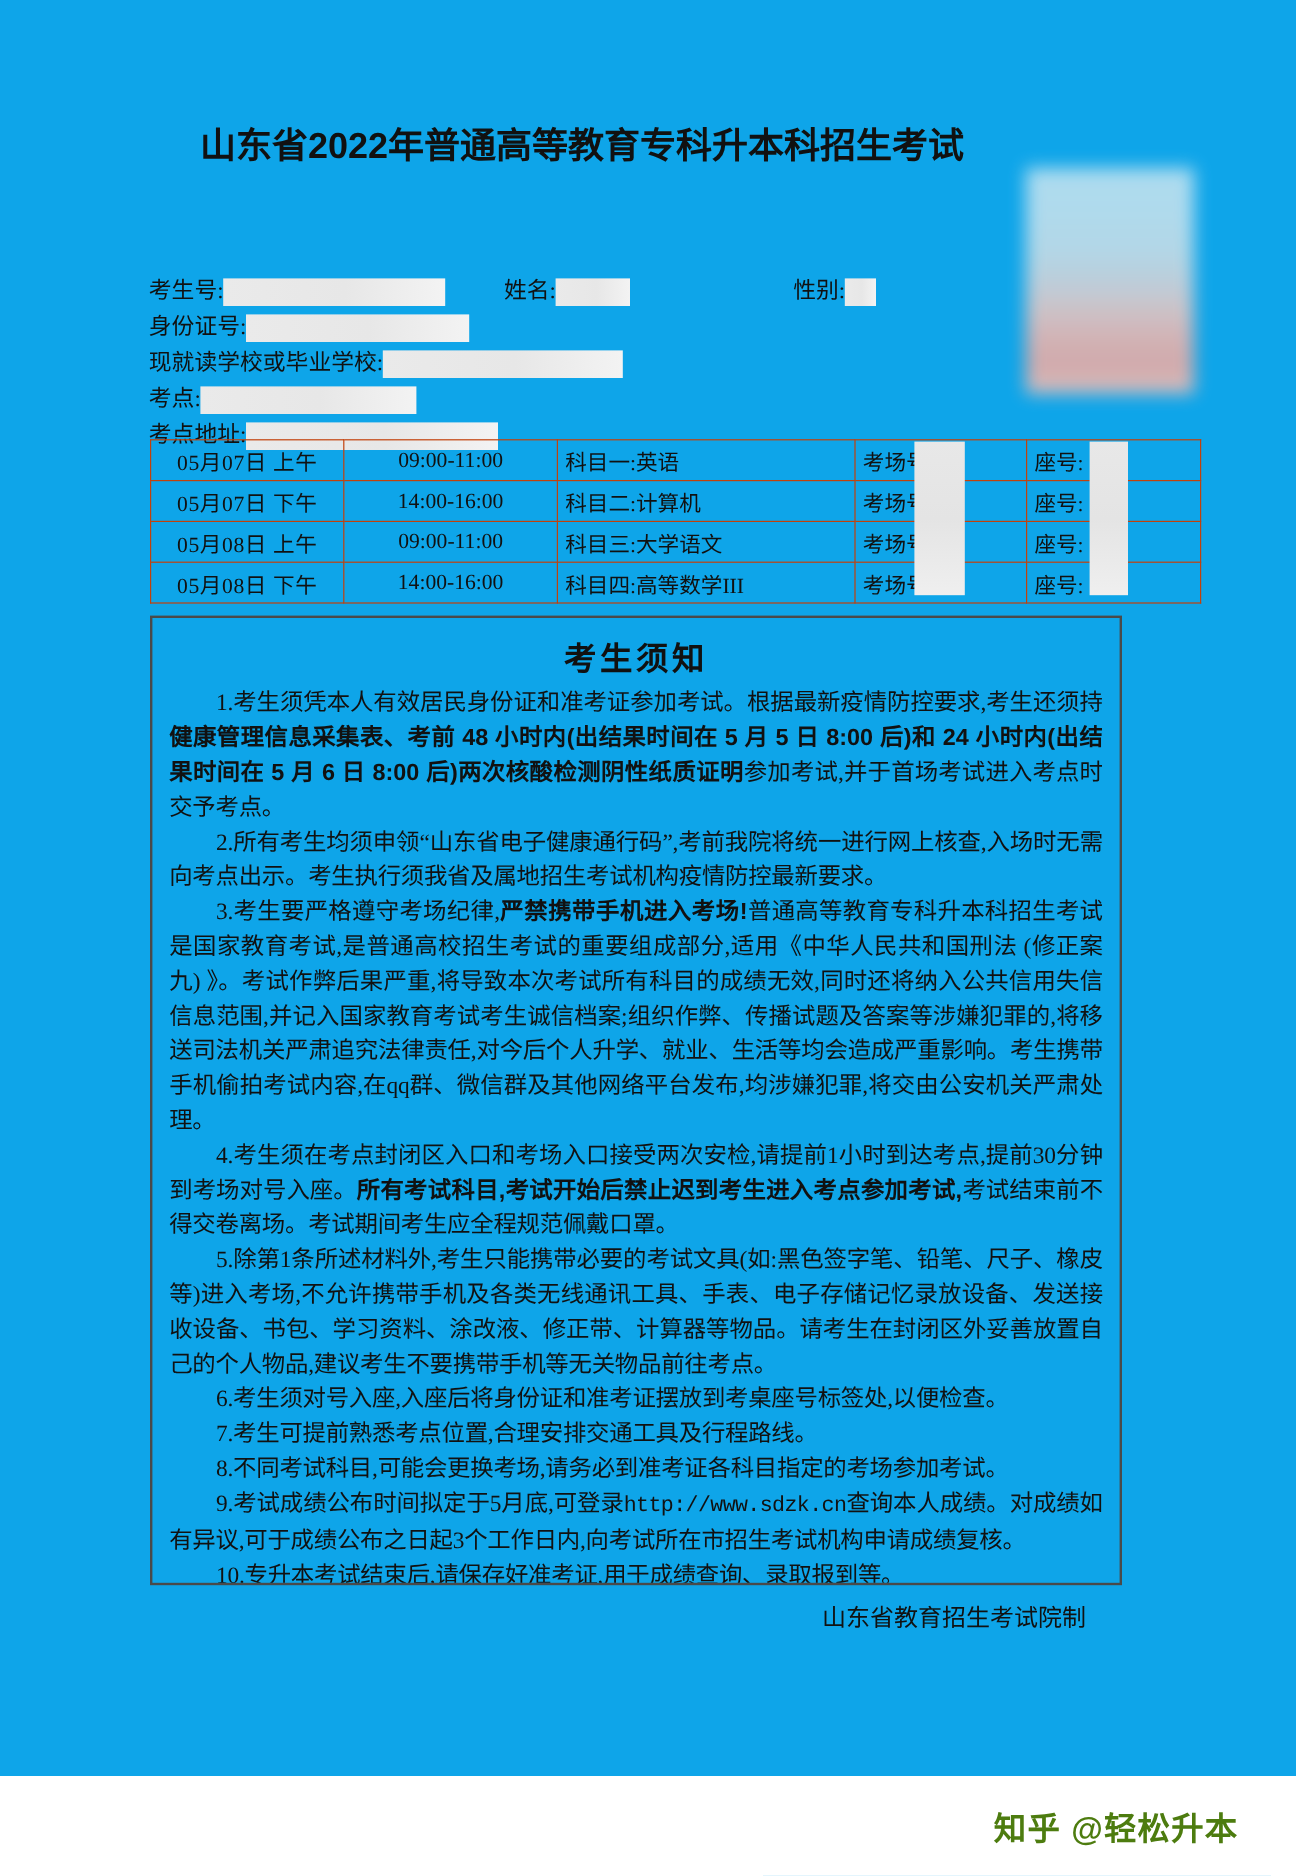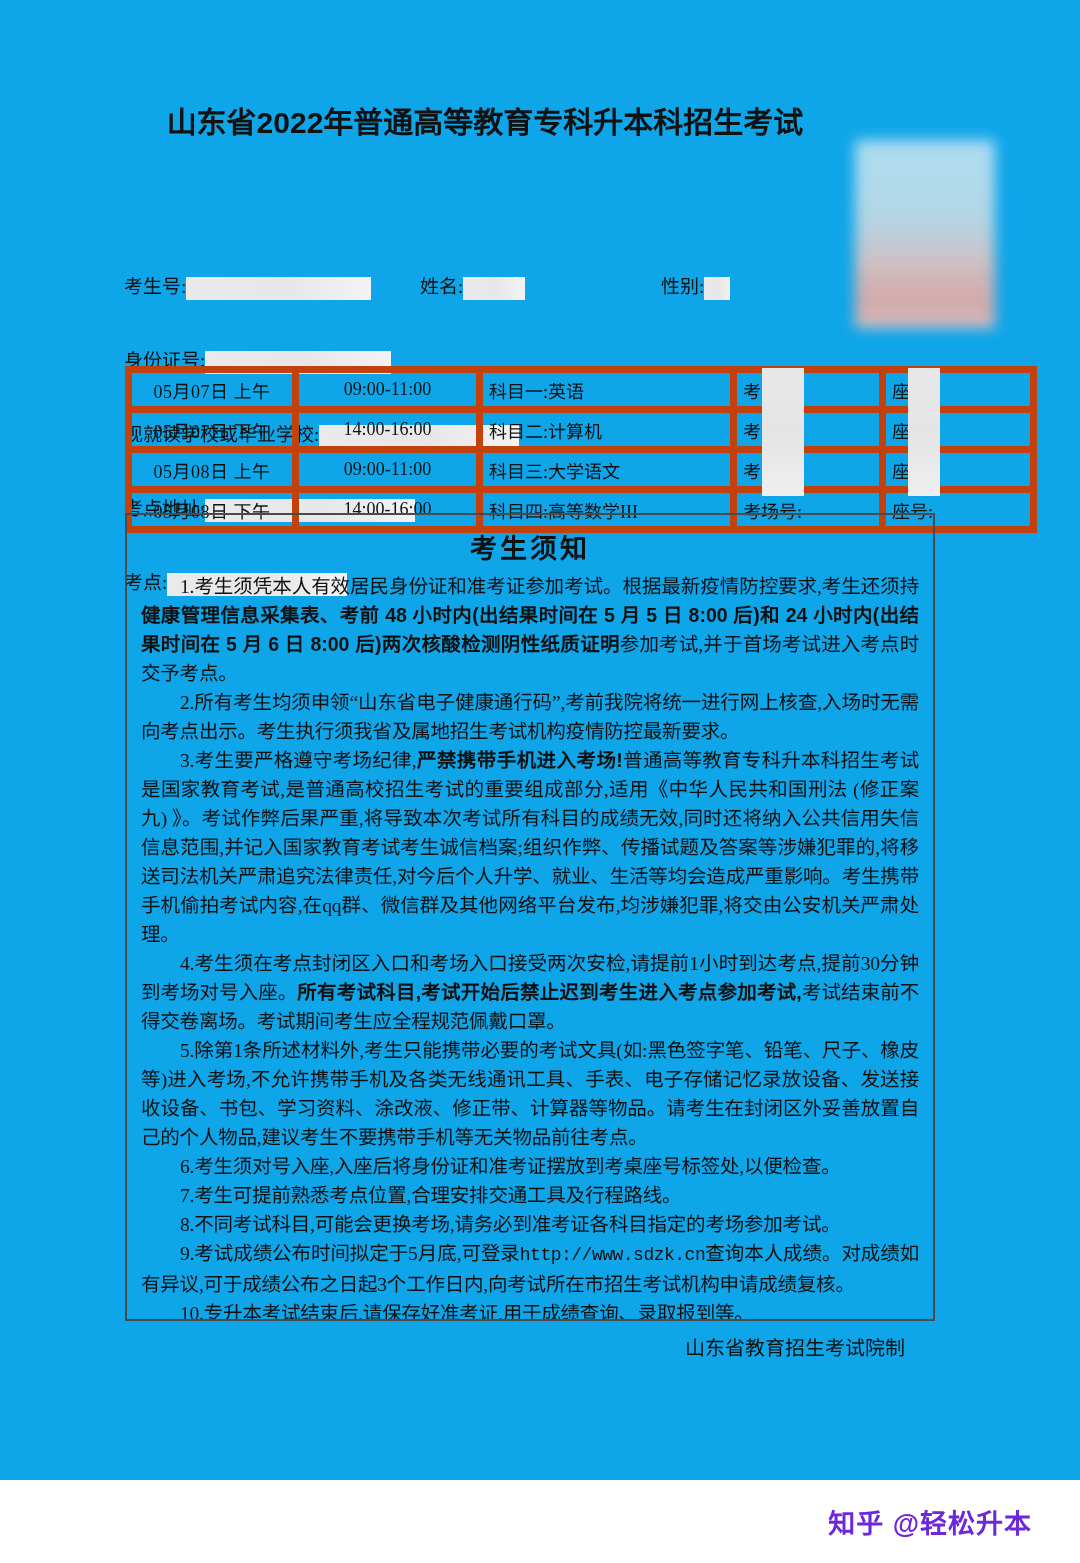--- a/index.html
+++ b/index.html
@@ -85,21 +85,20 @@
     left: 124px;
     top: 228px;
     width: 760px;
     font-size: 19px;
     line-height: 30px;
   }
   .frow {
     position: relative;
     height: 30px;
     white-space: nowrap;
-    margin-top: 44px;
   }
   .flabel { display: inline-block; }
   .redact {
     display: inline-block;
     vertical-align: middle;
     height: 23px;
     background: #e9e9e9;
     background: linear-gradient(90deg,#eaeaea 0%, #e7e7e7 55%, #f3f3f3 100%);
   }
   .inline-field { position: absolute; top: 0; }
@@ -108,21 +107,21 @@
   #schedule {
     position: absolute;
     left: 125px;
     top: 366px;
     width: 810px;
     border-collapse: collapse;
     table-layout: fixed;
     font-size: 18px;
   }
   #schedule td {
-    border: 7px solid #c2410c;
+    border: 1px solid #c2410c;
     height: 33px;
     padding: 0 6px;
     vertical-align: middle;
     position: relative;
   }
   .c-date   { width: 148px; text-align: center; letter-spacing: 0.5px; }
   .c-time   { width: 165px; text-align: center; font-family: "Liberation Serif", serif; }
   .c-sub    { width: 235px; text-align: left; padding-left: 10px; }
   .c-room   { width: 130px; text-align: left; padding-left: 10px; }
   .c-seat   { width: 132px; text-align: left; padding-left: 28px; }
@@ -196,21 +195,21 @@
     height: 83px;
     background: #ffffff;
   }
   #wm {
     position: absolute;
     right: 48px;
     top: 1502px;
     font-family: "Liberation Sans", "DejaVu Sans", sans-serif;
     font-size: 27px;
     font-weight: 700;
-    color: #6d28d9;
+    color: #4d7c0f;
     letter-spacing: 1px;
     white-space: nowrap;
   }
 </style>
 </head>
 <body>
 
 <div id="sheet">
 
   <div class="title-wrap">
@@ -234,25 +233,25 @@
 
     <div class="frow">
       <span class="flabel">身份证号:</span><span class="redact" style="width:186px"></span>
     </div>
 
     <div class="frow">
       <span class="flabel">现就读学校或毕业学校:</span><span class="redact" style="width:200px"></span>
     </div>
 
     <div class="frow">
+      <span class="flabel">考点:</span><span class="redact" style="width:180px"></span>
+    </div>
+
+    <div class="frow">
       <span class="flabel">考点地址:</span><span class="redact" style="width:210px"></span>
-    </div>
-
-    <div class="frow">
-      <span class="flabel">考点:</span><span class="redact" style="width:180px"></span>
     </div>
 
   </div>
 
   <table id="schedule">
     <tbody>
       <tr>
         <td class="c-date">05月07日 上午</td>
         <td class="c-time">09:00-11:00</td>
         <td class="c-sub">科目一:英语</td>

